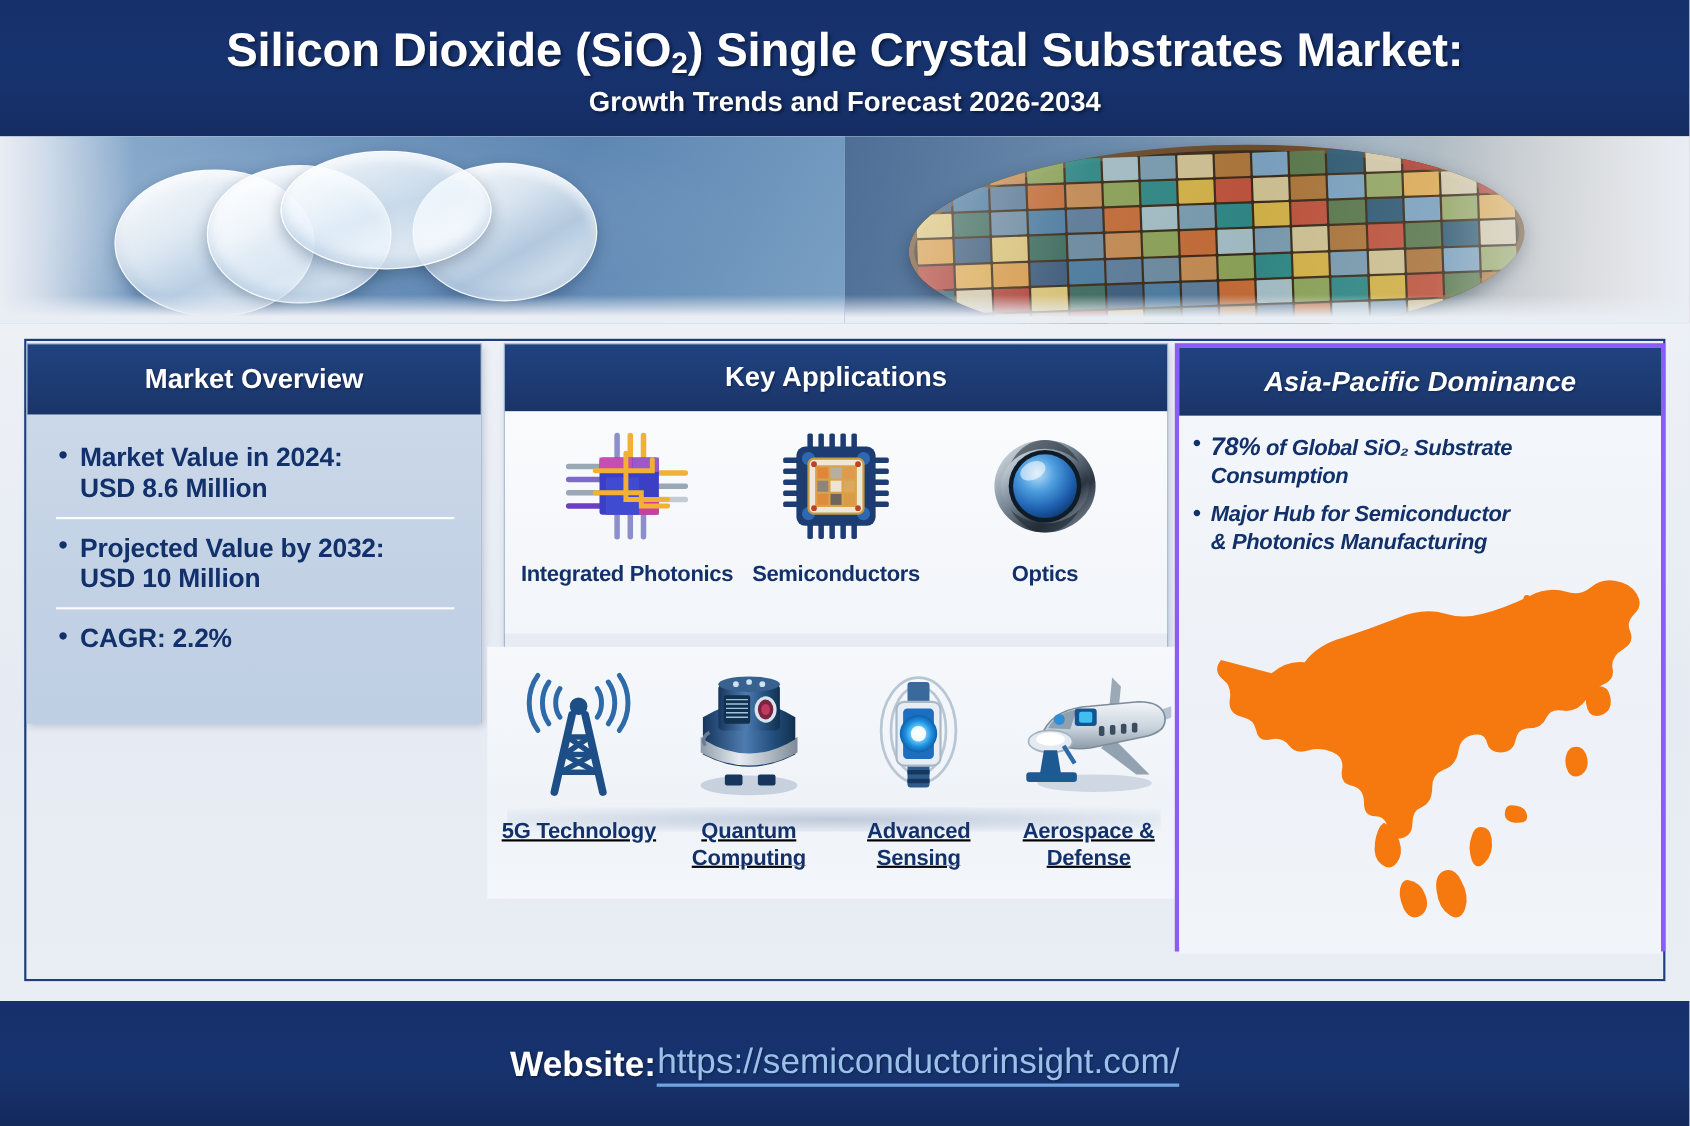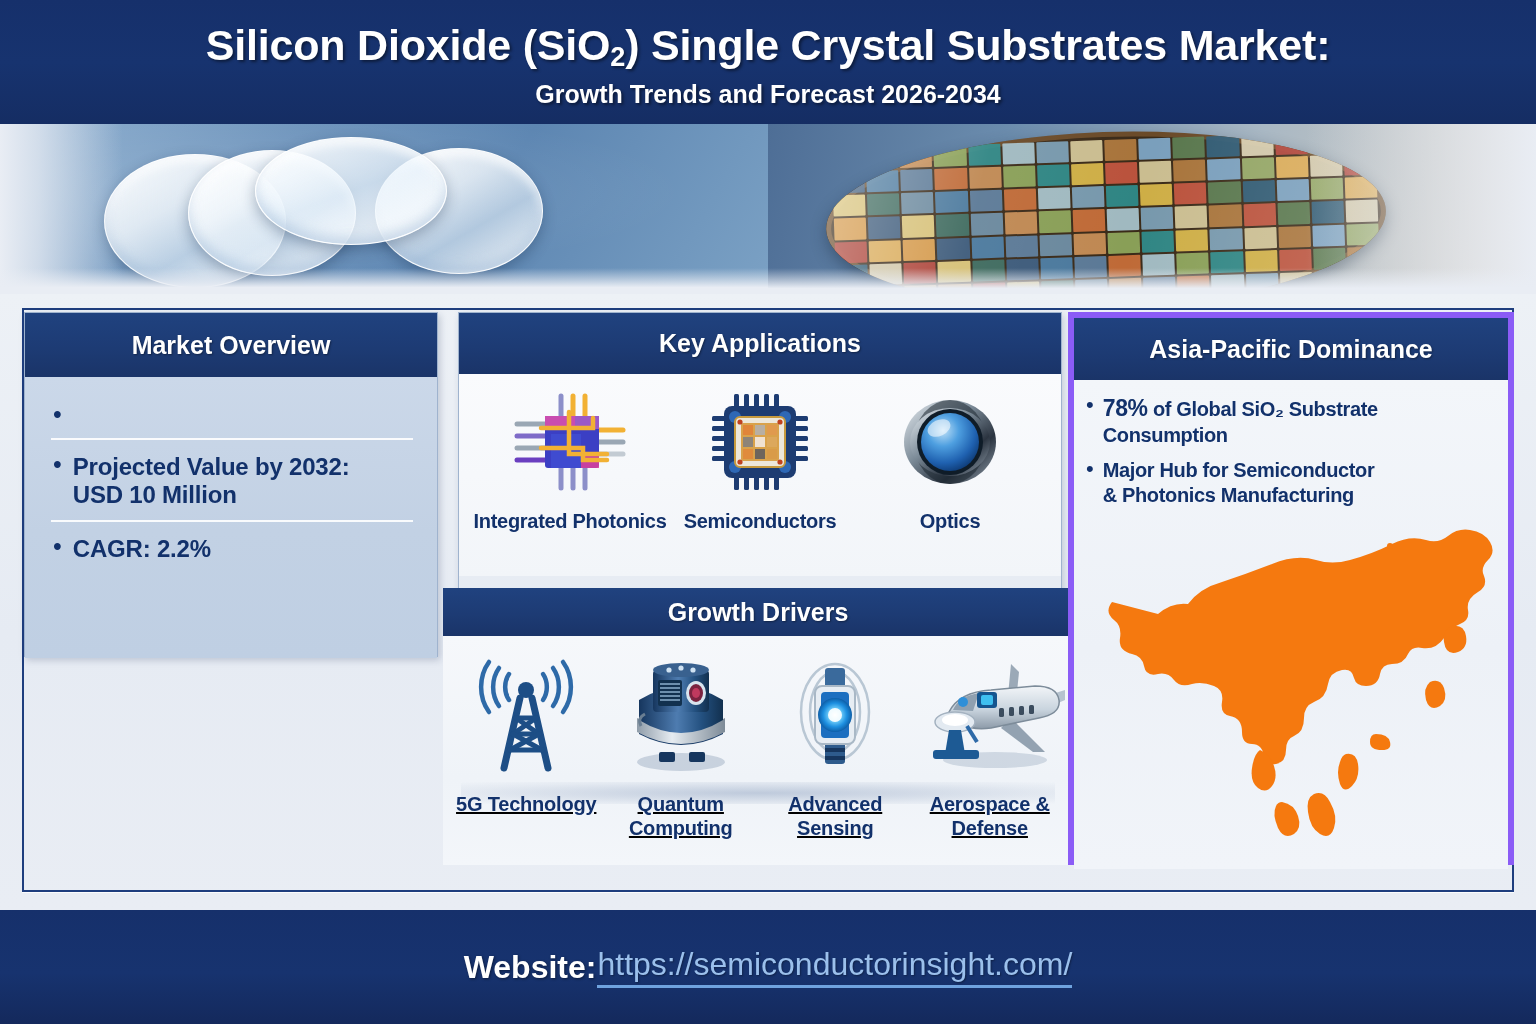--- a/index.html
+++ b/index.html
@@ -192,21 +192,22 @@
   .gd-icon { height: 128px; display:flex; align-items:flex-end; justify-content:center; }
   .gd-label {
     margin-top: 14px; color:#12316B; font-size: 20px; font-weight: bold;
     text-align:center; line-height:1.22; letter-spacing:-0.2px;
   }
 
   
   .ap {
     position: absolute; left: 1068px; top: 312px;
     width: 446px; height: 553px;
-    border: 6px solid #8b5cf6;
+    border: 4px solid #8b5cf6;
+    font-style: italic;
   }
   .ap-head { height: 62px; }
   .ap-body {
     height: 489px;
     background: linear-gradient(180deg,#F3F6FA 0%,#EDF1F7 55%,#F1F4F9 100%);
     padding: 14px 10px 0 12px;
     position: relative; overflow: hidden;
   }
   .ap-item { display:flex; gap:9px; align-items:flex-start; margin-bottom: 10px; }
   .ap-bullet { color:#12316B; font-size:22px; line-height:1.0; }
@@ -371,20 +372,24 @@
 <div class="content">
   <div class="frame"></div>
 </div>
 
 <div class="mo">
   <div class="panel-head mo-head">Market Overview</div>
   <div class="mo-body">
 
     <div class="mo-item">
       <span class="mo-bullet">•</span>
+      <span class="mo-text">
+        <span>Market Value in 2024:</span><br>
+        <span>USD 8.6 Million</span>
+      </span>
     </div>
     <div class="mo-rule"></div>
 
     <div class="mo-item">
       <span class="mo-bullet">•</span>
       <span class="mo-text">
         <span>Projected Value by 2032:</span><br>
         <span>USD 10 Million</span>
       </span>
     </div>
@@ -514,21 +519,20 @@
           <ellipse cx="41" cy="38" rx="12" ry="8" fill="#FFFFFF" opacity="0.55" transform="rotate(-25 41 38)"></ellipse>
         </svg>
       </span>
       <span class="ka-label">Optics</span>
     </div>
 
   </div>
 </div>
 
 <div class="gd">
-  <div class="panel-head gd-head">Growth Drivers</div>
   <div class="gd-body">
     <div class="gd-shadowbar"></div>
 
     <div class="gd-cell">
       <span class="gd-icon">
         <svg width="120" height="122" viewBox="0 0 120 122">
           <g stroke="#2E6AA8" stroke-width="4.5" fill="none" stroke-linecap="round">
             <path d="M43 44 a16 20 0 0 1 0 -26"></path>
               <path d="M33 50 a26 30 0 0 1 0 -38"></path>
             <path d="M23 56 a36 40 0 0 1 0 -50"></path>

